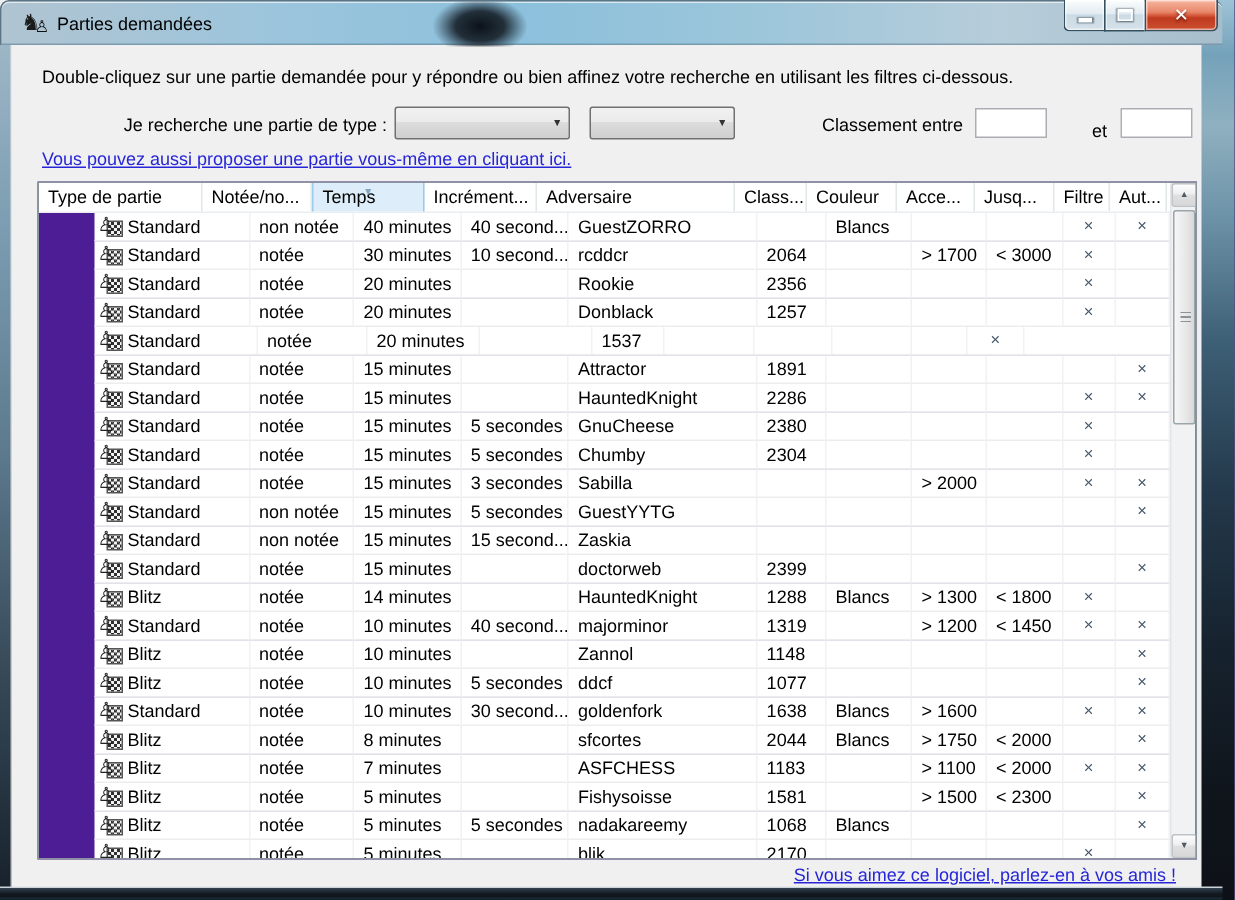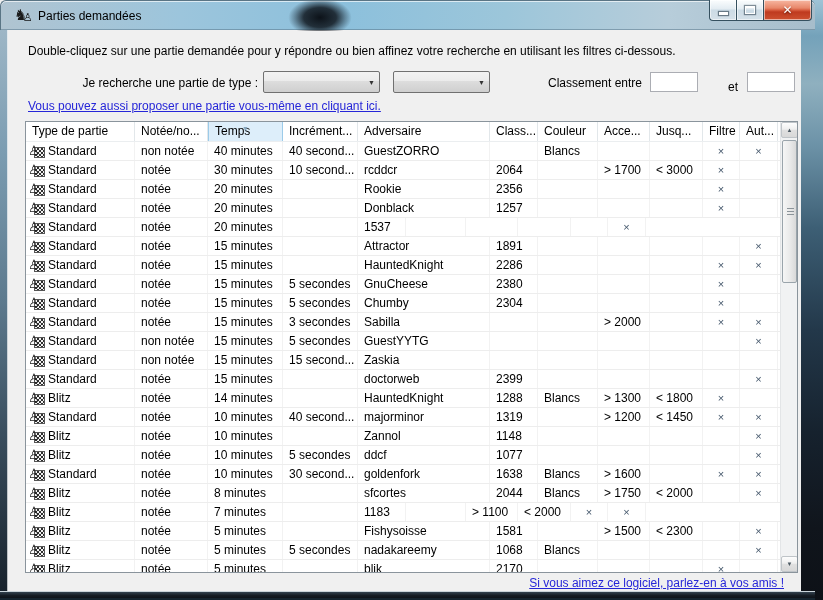--- a/index.html
+++ b/index.html
@@ -61,21 +61,21 @@
   .footer { position:absolute; right:16px; top:546px; }
 
   
   .table { position:absolute; left:17px; top:91px; width:773px; height:452px; background:#4c1d95; border:1px solid #8a949c; overflow:hidden; }
   .hrow { display:flex; height:20px; background:#fff; border-bottom:1px solid #ebeef0; }
   .hrow::after { content:""; flex:1; }
   .hcell { position:relative; border-right:1px solid #e2e7ea; line-height:19px; padding-left:6px; overflow:hidden; white-space:nowrap; }
   .hcell.sorted { background:#ddeefa; border-left:1px solid #9ccbe9; border-right:1px solid #9ccbe9; }
   .sortmark { position:absolute; top:-3px; left:0; right:0; text-align:center; font-size:7px; font-style:normal; color:#87a6bd; }
   .tbody { position:absolute; left:0; top:20px; width:754px; height:431px; overflow:hidden; }
-  .trow { display:flex; height:19px; border-bottom:1px solid #ededed; background:#fff; }
+  .trow { display:flex; height:19px; border-bottom:1px solid #ededed; background:#fff;margin-left:37px; }
   .tcell { border-right:1px solid #f2f2f2; line-height:18px; padding-left:6px; overflow:hidden; white-space:nowrap; display:flex; align-items:center; }
   .tcell.center { justify-content:center; padding-left:0; color:#44576b; font-size:11px; }
   .c0{width:109px} .c1{width:73px} .c2{width:75px} .c3{width:75px} .c4{width:132px}
   .c5{width:48px} .c6{width:60px} .c7{width:52px} .c8{width:53px} .c9{width:37px} .c10{width:38px}
   .tcell.c0 { padding-left:2px; }
   .gicon { position:relative; width:18px; height:15px; flex:0 0 18px; margin-right:2px; font-family:"DejaVu Sans",sans-serif; }
   .gicon::after { content:""; position:absolute; right:1px; bottom:1px; width:9px; height:9px; border:1px solid #555;
     background-image:linear-gradient(45deg,#2f2f2f 25%,transparent 25%,transparent 75%,#2f2f2f 75%),
                      linear-gradient(45deg,#2f2f2f 25%,#f2f2f2 25%,#f2f2f2 75%,#2f2f2f 75%);
     background-size:4px 4px; background-position:0 0,2px 2px; }
@@ -460,20 +460,21 @@
             <div class="tcell c10 center">×</div>
           </div>
           <div class="trow">
             <div class="tcell c0">
               <span class="gicon"></span>
               <span>Blitz</span>
             </div>
             <div class="tcell c1">notée</div>
             <div class="tcell c2">7 minutes</div>
             <div class="tcell c3"></div>
+            <div class="tcell c4">ASFCHESS</div>
             <div class="tcell c5">1183</div>
             <div class="tcell c6"></div>
             <div class="tcell c7">&gt; 1100</div>
             <div class="tcell c8">&lt; 2000</div>
             <div class="tcell c9 center">×</div>
             <div class="tcell c10 center">×</div>
           </div>
           <div class="trow">
             <div class="tcell c0">
               <span class="gicon"></span>

